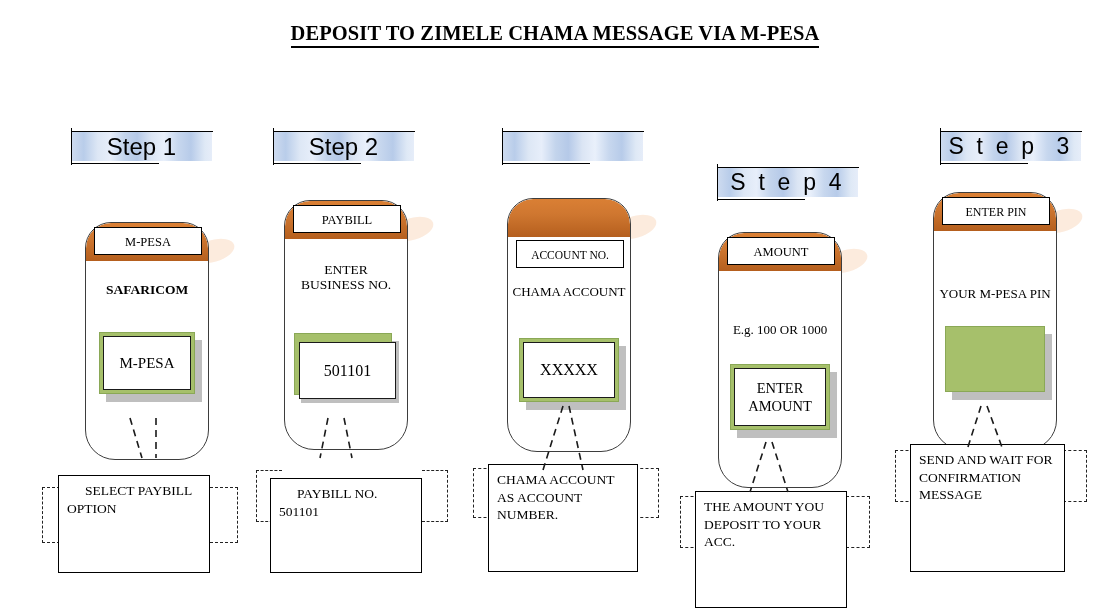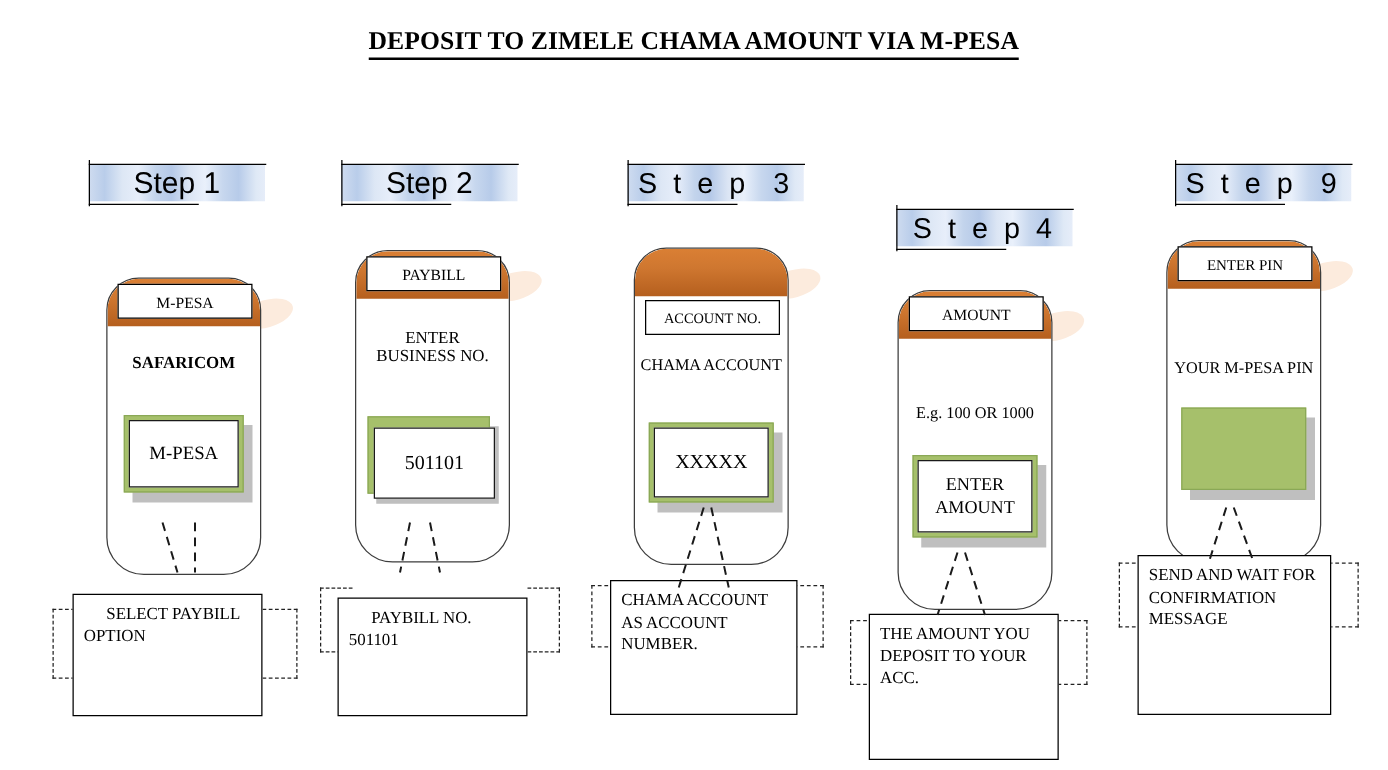--- a/index.html
+++ b/index.html
@@ -232,21 +232,21 @@
     box-sizing: border-box;
     z-index: 2;
   }
   .brk.left  { border-right: none; }
   .brk.right { border-left: none; }
 </style>
 </head>
 <body>
 
 <div id="title">
-  <span class="t-underline">DEPOSIT TO ZIMELE CHAMA AMOUNT VIA M-PESA</span>
+  <span class="t-underline">DEPOSIT TO ZIMELE CHAMA MESSAGE VIA M-PESA</span>
 </div>
 
 <div class="step-col" style="left:30px;">
 
   <div class="step-head" style="left:36px;">
     <div class="band"></div>
     <div class="vline"></div>
     <div class="topline"></div>
     <div class="botline"></div>
     <div class="label">Step 1</div>
@@ -318,21 +318,20 @@
   </div>
 </div>
 
 <div class="step-col" style="left:455px;">
 
   <div class="step-head spaced" style="left:42px;">
     <div class="band"></div>
     <div class="vline"></div>
     <div class="topline"></div>
     <div class="botline"></div>
-    <div class="label">S t e p  3</div>
   </div>
 
   <div class="phone" style="left:52px; top:198px;">
     <div class="blob"></div>
     <div class="body" style="height:254px;">
       <div class="orange"></div>
     </div>
     <div class="toplabel" style="font-size:11.5px;margin-top:37px;">ACCOUNT NO.</div>
     <div class="midtext" style="top:86px; font-size:13px;">CHAMA ACCOUNT</div>
     <div class="gbtn" style="left:12px; top:140px; width:100px; height:64px;">
@@ -397,21 +396,21 @@
   </div>
 </div>
 
 <div class="step-col" style="left:885px;">
 
   <div class="step-head spaced" style="left:50px;">
     <div class="band"></div>
     <div class="vline"></div>
     <div class="topline"></div>
     <div class="botline"></div>
-    <div class="label">S t e p  9</div>
+    <div class="label">S t e p  3</div>
   </div>
 
   <div class="phone" style="left:48px; top:192px;">
     <div class="blob"></div>
     <div class="body" style="height:258px;">
       <div class="orange"></div>
     </div>
     <div class="toplabel" style="font-size:12px;">ENTER PIN</div>
     <div class="midtext" style="top:94px; font-size:13px;">YOUR M-PESA PIN</div>
     <div class="gbtn" style="left:12px; top:134px; width:100px; height:66px;">

